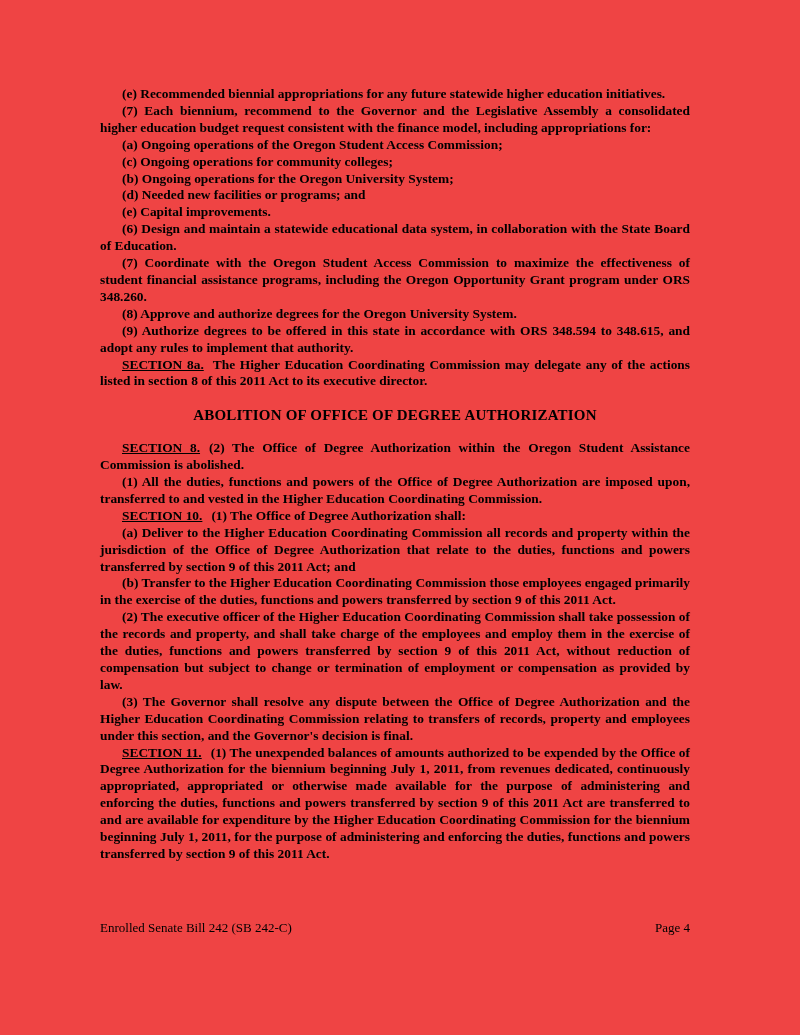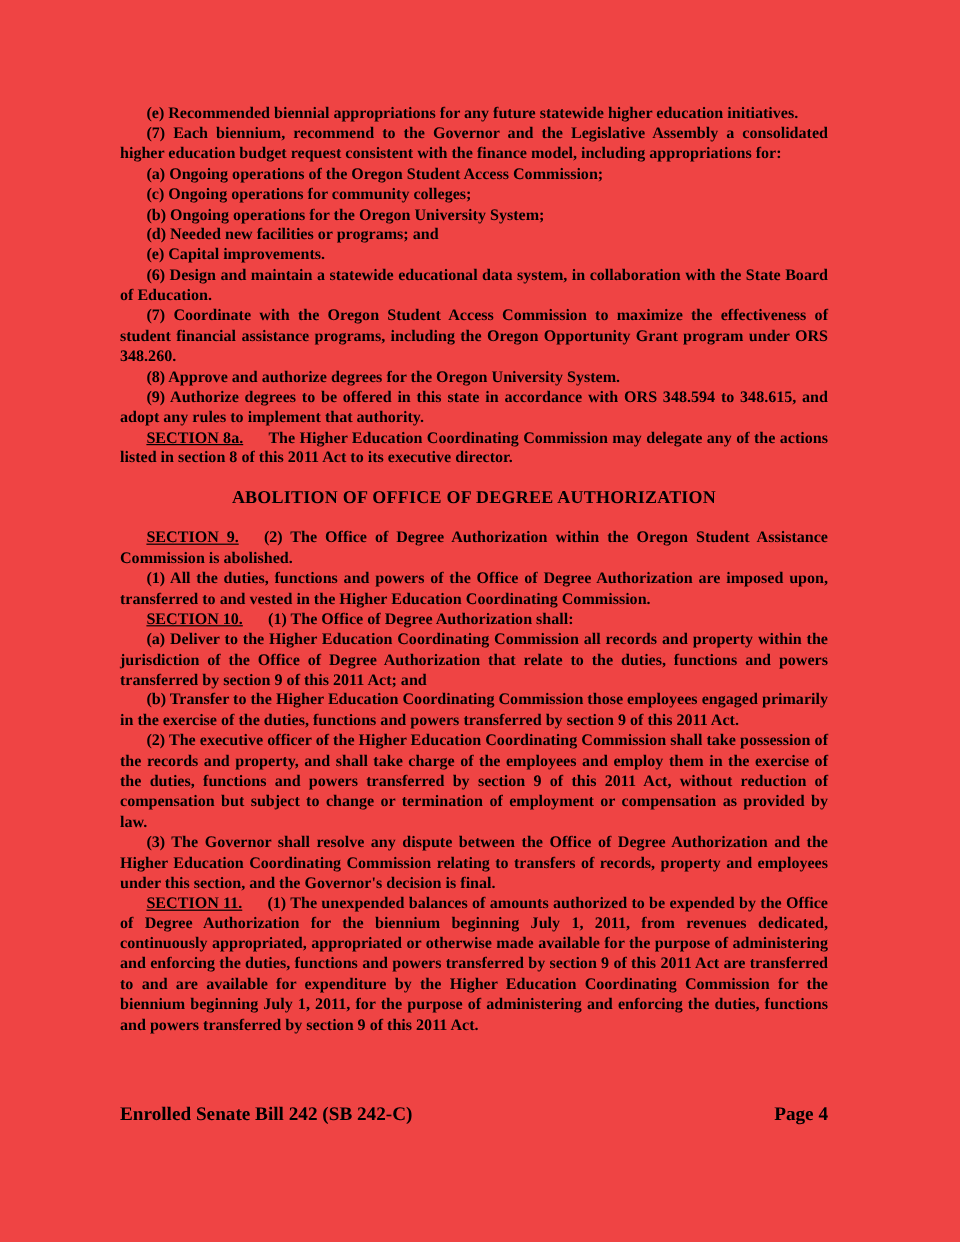--- a/index.html
+++ b/index.html
@@ -20,38 +20,38 @@
     top: 86px;
     left: 100px;
     width: 590px;
     font-size: 13.4px;
     line-height: 16.9px;
     font-weight: bold;
     text-align: justify;
   }
   .para { text-indent: 22px; }
   .sec-label { text-decoration: underline; }
-  .sec-label:not(:empty) { margin-right: 21px; }
+  .sec-label:not(:empty) { margin-right: 9px; }
   .section-heading {
     text-align: center;
     text-indent: 0;
     margin: 17px 0 16px 0;
     letter-spacing: 0.2px;
     font-size: 15px;
     font-weight: bold;
   }
   .footer {
     position: absolute;
     left: 100px;
     right: 110px;
     top: 920px;
     display: flex;
     justify-content: space-between;
-    font-size: 16px;
-    font-weight: bold;
+    font-size: 13px;
+    font-weight: normal;
     text-align: center;
   }
 </style>
 </head>
 <body>
 
 <div class="page">
   <div class="content">
 
     <p class="para"><span class="sec-label"></span><span>(e) Recommended biennial appropriations for any future statewide higher education initiatives.</span></p>
@@ -62,21 +62,21 @@
     <p class="para"><span class="sec-label"></span><span>(d) Needed new facilities or programs; and</span></p>
     <p class="para"><span class="sec-label"></span><span>(e) Capital improvements.</span></p>
     <p class="para"><span class="sec-label"></span><span>(6) Design and maintain a statewide educational data system, in collaboration with the State Board of Education.</span></p>
     <p class="para"><span class="sec-label"></span><span>(7) Coordinate with the Oregon Student Access Commission to maximize the effectiveness of student financial assistance programs, including the Oregon Opportunity Grant program under ORS 348.260.</span></p>
     <p class="para"><span class="sec-label"></span><span>(8) Approve and authorize degrees for the Oregon University System.</span></p>
     <p class="para"><span class="sec-label"></span><span>(9) Authorize degrees to be offered in this state in accordance with ORS 348.594 to 348.615, and adopt any rules to implement that authority.</span></p>
     <p class="para"><span class="sec-label">SECTION 8a.</span><span>The Higher Education Coordinating Commission may delegate any of the actions listed in section 8 of this 2011 Act to its executive director.</span></p>
 
     <p class="section-heading">ABOLITION OF OFFICE OF DEGREE AUTHORIZATION</p>
 
-    <p class="para"><span class="sec-label">SECTION 9.</span><span>(2) The Office of Degree Authorization within the Oregon Student Assistance Commission is abolished.</span></p>
+    <p class="para"><span class="sec-label">SECTION 8.</span><span>(2) The Office of Degree Authorization within the Oregon Student Assistance Commission is abolished.</span></p>
     <p class="para"><span class="sec-label"></span><span>(1) All the duties, functions and powers of the Office of Degree Authorization are imposed upon, transferred to and vested in the Higher Education Coordinating Commission.</span></p>
     <p class="para"><span class="sec-label">SECTION 10.</span><span>(1) The Office of Degree Authorization shall:</span></p>
     <p class="para"><span class="sec-label"></span><span>(a) Deliver to the Higher Education Coordinating Commission all records and property within the jurisdiction of the Office of Degree Authorization that relate to the duties, functions and powers transferred by section 9 of this 2011 Act; and</span></p>
     <p class="para"><span class="sec-label"></span><span>(b) Transfer to the Higher Education Coordinating Commission those employees engaged primarily in the exercise of the duties, functions and powers transferred by section 9 of this 2011 Act.</span></p>
     <p class="para"><span class="sec-label"></span><span>(2) The executive officer of the Higher Education Coordinating Commission shall take possession of the records and property, and shall take charge of the employees and employ them in the exercise of the duties, functions and powers transferred by section 9 of this 2011 Act, without reduction of compensation but subject to change or termination of employment or compensation as provided by law.</span></p>
     <p class="para"><span class="sec-label"></span><span>(3) The Governor shall resolve any dispute between the Office of Degree Authorization and the Higher Education Coordinating Commission relating to transfers of records, property and employees under this section, and the Governor's decision is final.</span></p>
     <p class="para"><span class="sec-label">SECTION 11.</span><span>(1) The unexpended balances of amounts authorized to be expended by the Office of Degree Authorization for the biennium beginning July 1, 2011, from revenues dedicated, continuously appropriated, appropriated or otherwise made available for the purpose of administering and enforcing the duties, functions and powers transferred by section 9 of this 2011 Act are transferred to and are available for expenditure by the Higher Education Coordinating Commission for the biennium beginning July 1, 2011, for the purpose of administering and enforcing the duties, functions and powers transferred by section 9 of this 2011 Act.</span></p>
 
   </div>
 

